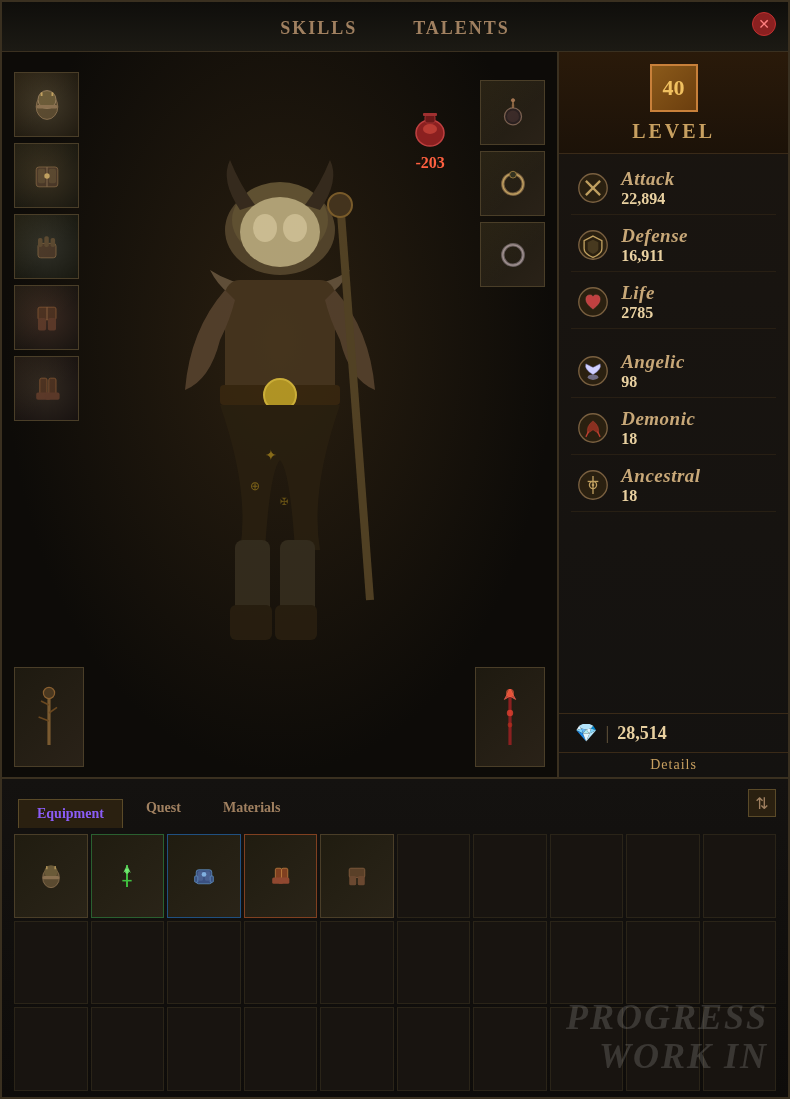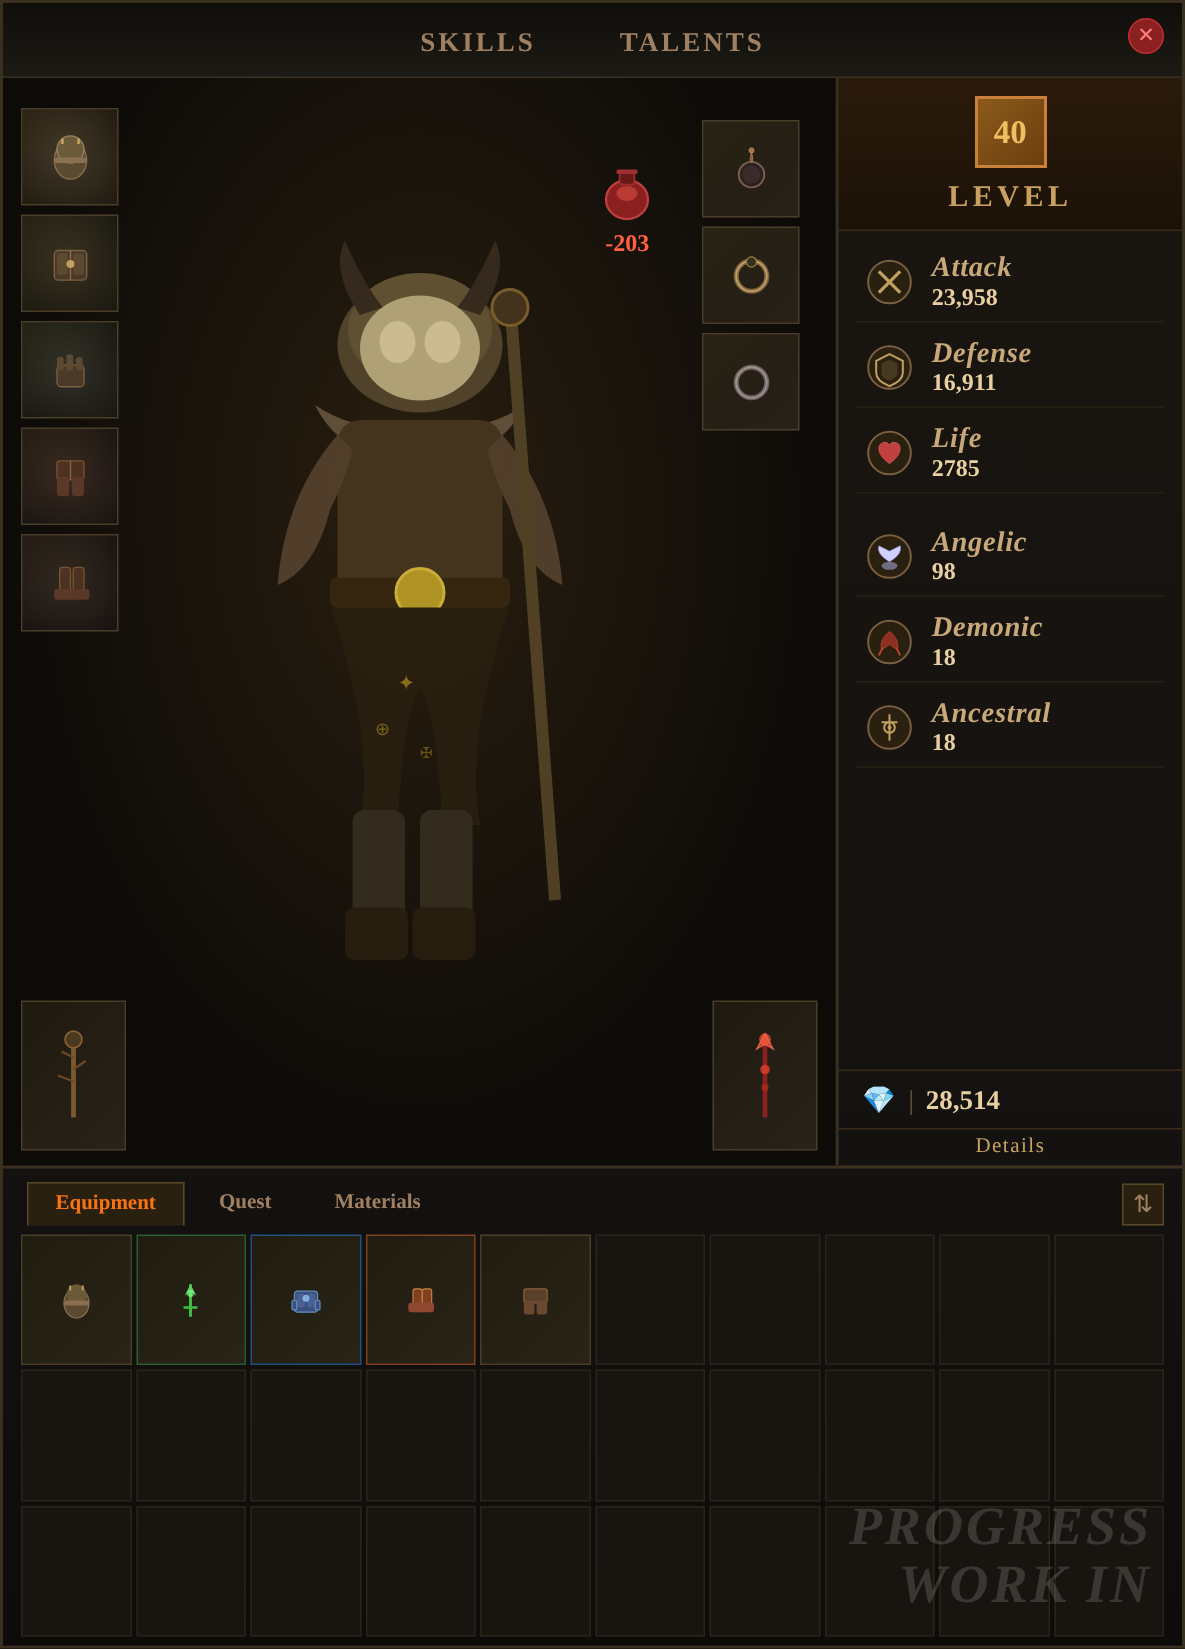--- a/index.html
+++ b/index.html
@@ -120,21 +120,21 @@
       width: 90%;
       height: 90%;
       display: flex;
       align-items: center;
       justify-content: center;
     }
 
     
     .equip-slots-right {
       position: absolute;
-      right: 24px;
+      right: 12px;
       top: 20px;
       display: flex;
       flex-direction: column;
       gap: 6px;
     }
 
     
     .character-image-area {
       position: absolute;
       left: 88px;
@@ -346,24 +346,25 @@
       padding: 6px 18px;
       font-size: 14px;
       font-weight: bold;
       cursor: pointer;
       color: #a08060;
       border: 1px solid transparent;
       background: transparent;
     }
 
     .inv-tab.active {
-      color: #f97316;
+      color: #8b5cf6;
       background: #2a2010;
       border: 1px solid #5a4a28;
       border-bottom: none;
+      margin-top: 12px;
     }
 
     .sort-btn {
       position: absolute;
       right: 12px;
       top: 10px;
       width: 28px;
       height: 28px;
       background: #2a2010;
       border: 1px solid #5a4a28;
@@ -628,21 +629,21 @@
         <div class="stat-item">
           <div class="stat-icon">
             <svg viewBox="0 0 36 36">
               <circle cx="18" cy="18" r="16" fill="#2a2010" stroke="#7a6040" stroke-width="1.5"></circle>
               <line x1="10" y1="26" x2="26" y2="10" stroke="#c0a060" stroke-width="2.5"></line>
               <line x1="26" y1="26" x2="10" y2="10" stroke="#c0a060" stroke-width="2.5"></line>
             </svg>
           </div>
           <div class="stat-text">
             <span class="stat-name">Attack</span>
-            <span class="stat-value">23,958</span>
+            <span class="stat-value">22,894</span>
           </div>
         </div>
 
         <div class="stat-item">
           <div class="stat-icon">
             <svg viewBox="0 0 36 36">
               <circle cx="18" cy="18" r="16" fill="#2a2010" stroke="#7a6040" stroke-width="1.5"></circle>
               <path d="M18 8 L28 13 L28 22 Q28 28 18 32 Q8 28 8 22 L8 13 Z" fill="none" stroke="#c0a060" stroke-width="1.5"></path>
               <path d="M18 12 L24 15 L24 22 Q24 26 18 28 Q12 26 12 22 L12 15 Z" fill="rgba(192,160,96,0.2)"></path>
             </svg>

